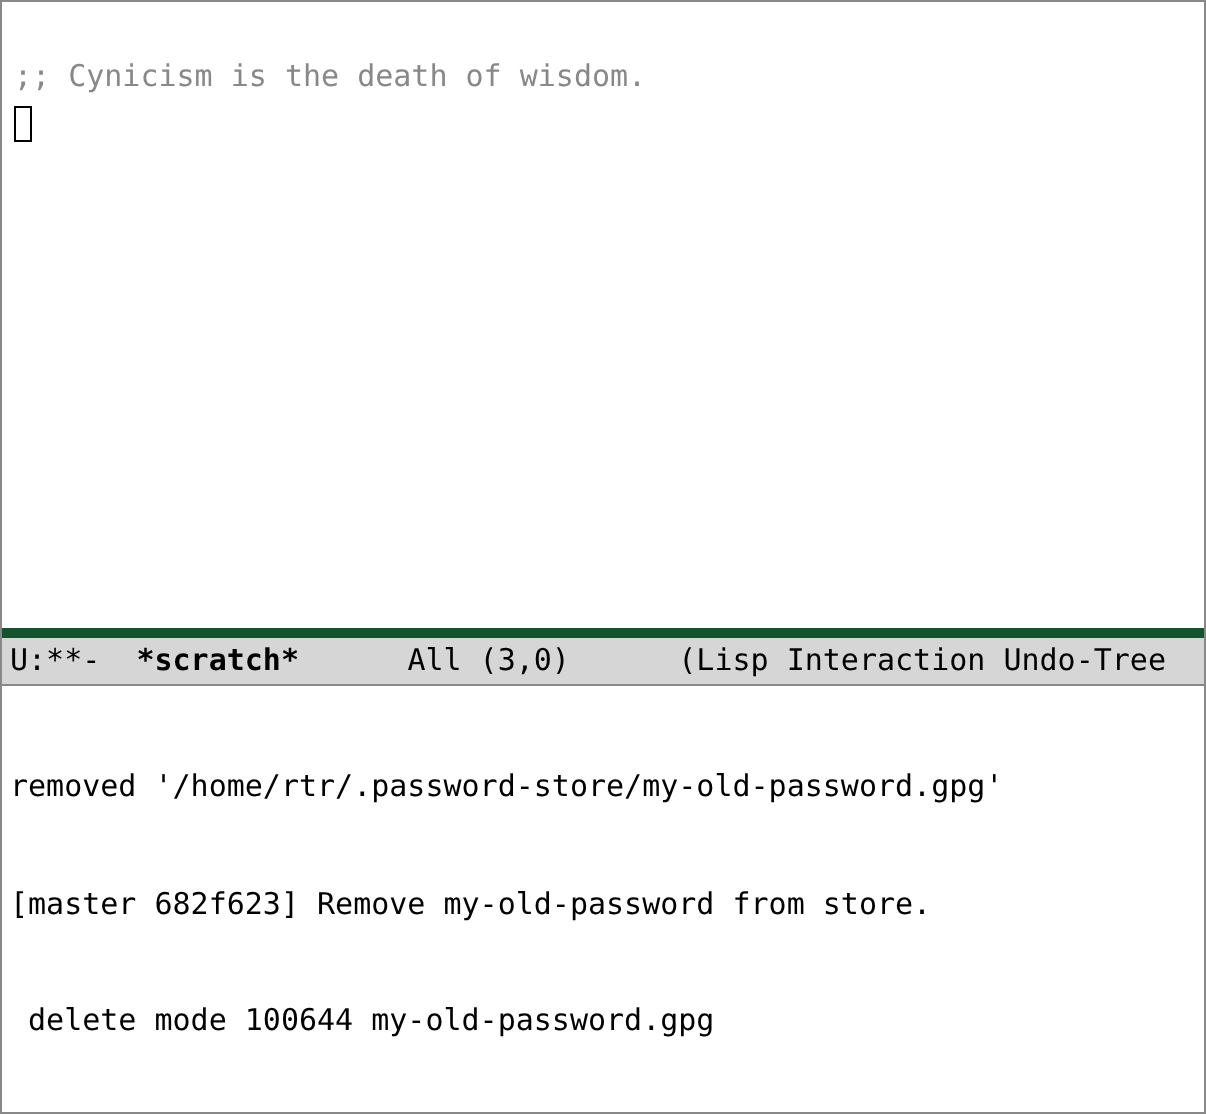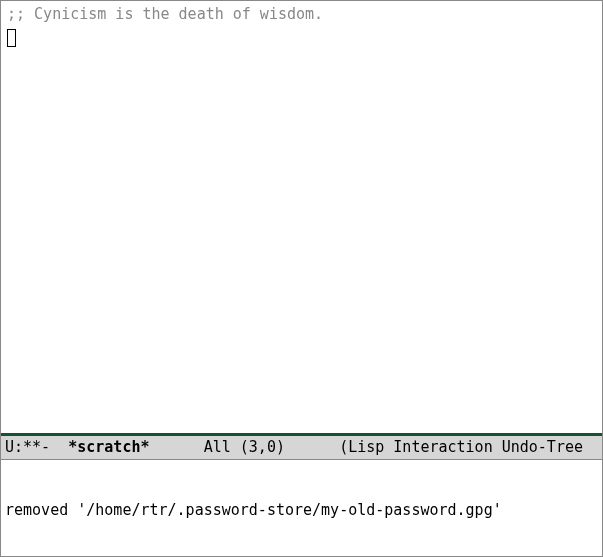--- a/index.html
+++ b/index.html
@@ -22,35 +22,36 @@
     .buffer {
       flex: 1;
       padding: 4px 6px;
       background: #ffffff;
       overflow: hidden;
       position: relative;
     }
     .comment {
       color: #888888;
       white-space: pre;
+      margin-top: 24px;
     }
     .cursor-line {
       margin-top: 4px;
     }
     .cursor {
       display: inline-block;
       width: 9px;
       height: 18px;
       border: 1px solid #000;
       background: transparent;
       vertical-align: text-bottom;
     }
     .mode-line {
       background: #d6d6d6;
-      border-top: 3px solid #14532d;
+      border-top: 5px solid #14532d;
       border-bottom: 1px solid #888;
       padding: 2px 4px;
       white-space: pre;
       font-family: inherit;
       color: #000;
       overflow: hidden;
     }
     .mode-line .buf-name {
       font-weight: bold;
     }
@@ -73,13 +74,15 @@
   <div class="comment">;; Cynicism is the death of wisdom.</div>
   <div class="cursor-line">
     <span class="cursor"></span>
   </div>
 </div>
 
 <div class="mode-line"><span>U:**-  </span><span class="buf-name">*scratch*</span><span>      </span><span>All (3,0)</span><span>      </span><span>(Lisp Interaction Undo-Tree</span></div>
 
 <div class="echo-area">
   <div class="echo-line">removed '/home/rtr/.password-store/my-old-password.gpg'</div>
+  <div class="echo-line">[master 682f623] Remove my-old-password from store.</div>
+  <div class="echo-line"> delete mode 100644 my-old-password.gpg</div>
 </div>
 
 </body></html>

